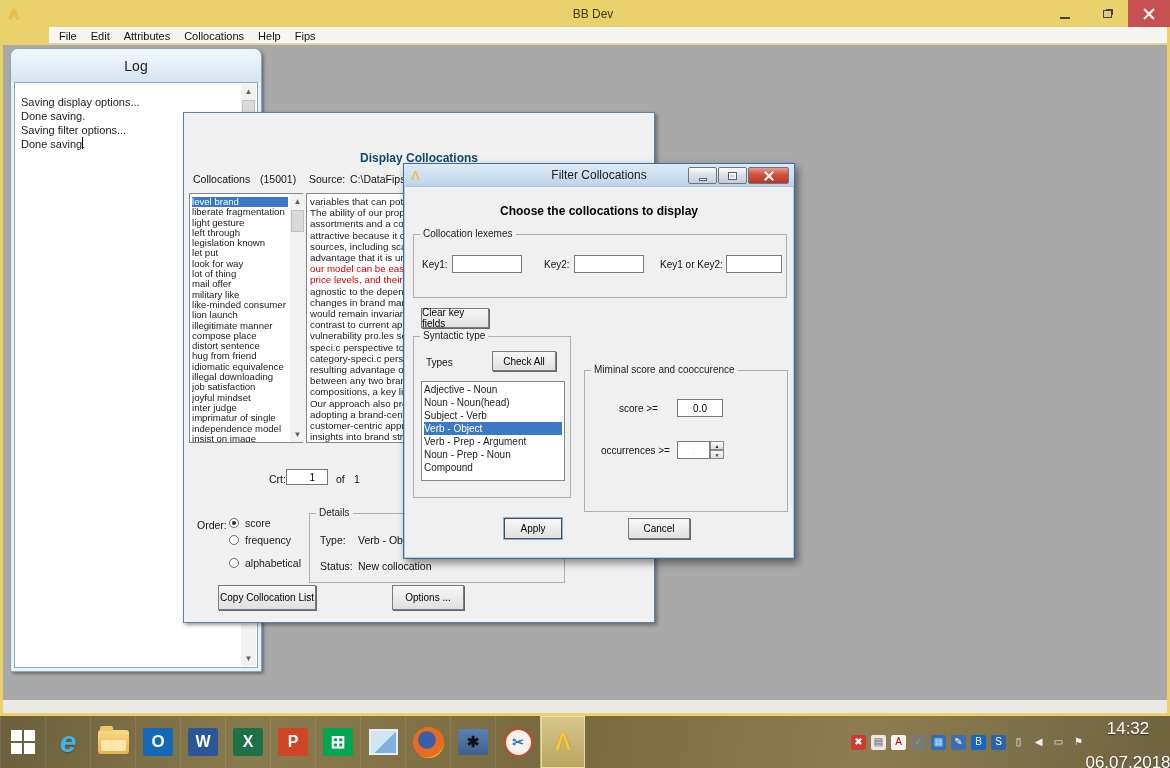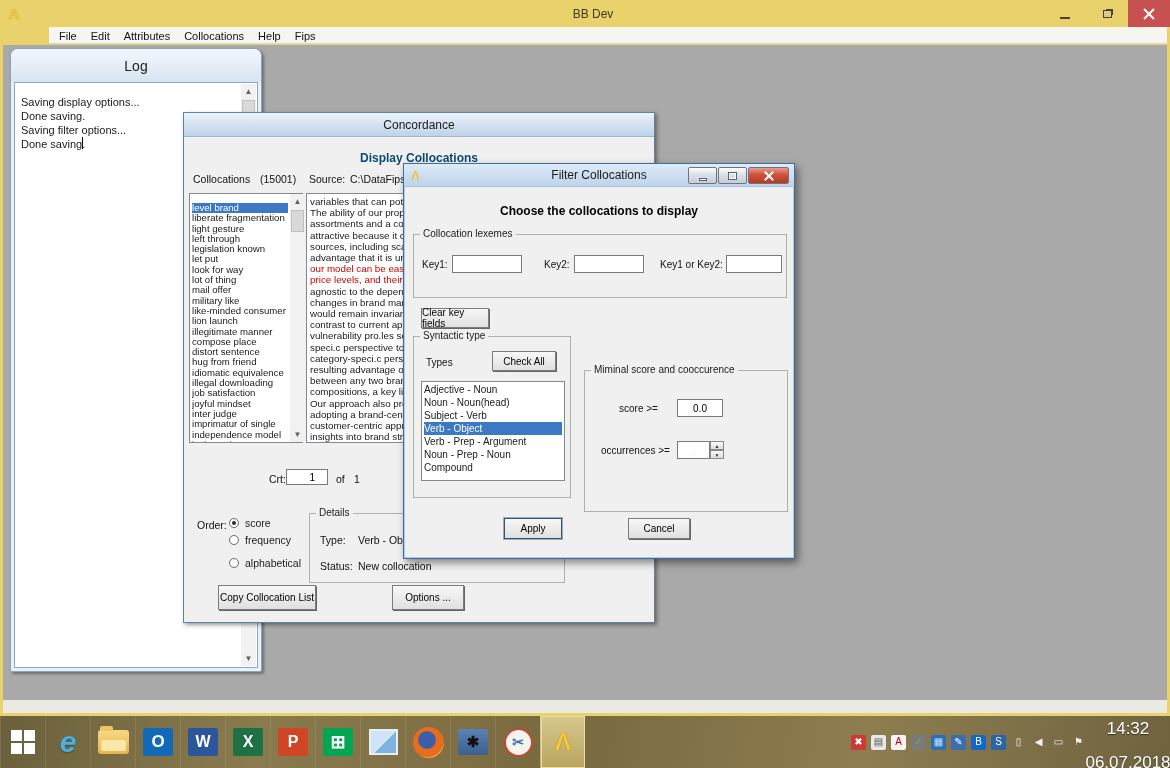--- a/index.html
+++ b/index.html
@@ -49,21 +49,21 @@
   
   .child-win { position:absolute; background:#f0f0f0; border:1px solid #64819c; box-shadow:2px 2px 4px rgba(0,0,0,.4); }
   .win-titlebar { height:24px; background:linear-gradient(#ebf3fb,#bed3e8); border-bottom:1px solid #9ab6d0;
                   position:relative; display:flex; align-items:center; justify-content:center; font-size:12px; }
 
   
   .conc-window { left:180px; top:67px; width:472px; height:511px; }
   .conc-heading { position:absolute; left:0; right:0; top:38px; text-align:center; font-weight:bold; font-size:12px; color:#0c4a6e; }
   .lbl { position:absolute; font-size:10.5px; color:#111; }
   .listbox { position:absolute; background:#fff; border:1px solid #828790; overflow:hidden; }
-  .colloc-list { left:5px; top:80px; width:114px; height:250px; padding:9px 14px 1px 2px; }
+  .colloc-list { left:5px; top:80px; width:114px; height:250px; padding:3px 14px 1px 2px; }
   .colloc-list .item, .syn-list .item { white-space:nowrap; overflow:hidden; }
   .colloc-list .item { font-size:9.6px; line-height:10.3px; }
   .item.sel { background:#3c78c3; color:#fff; }
   .src-box { left:122px; top:80px; width:345px; height:250px; padding:2px 3px; }
   .src-line { font-size:9.8px; line-height:11.2px; white-space:nowrap; }
   .src-line.red { color:#cf0000; }
   .field { position:absolute; background:#fff; border:1px solid #7a7a7a; font-size:10px;
            font-family:"Liberation Sans",sans-serif; padding:0 15px; }
   .crt-field { left:102px; top:356px; width:42px; height:16px; text-align:right; padding-right:12px; }
   .radio-row { position:absolute; left:45px; height:14px; }
@@ -204,23 +204,20 @@
         <span class="log-caret"></span>
         <div class="vscroll">
           <div class="sa up">▲</div>
           <div class="sthumb" style="top:16px;height:26px;"></div>
           <div class="sa down">▼</div>
         </div>
       </div>
     </div>
 
     <div class="child-win conc-window">
-      <div class="win-titlebar">
-        <span>Concordance</span>
-      </div>
       <div class="conc-heading">Display Collocations</div>
 
       <span class="lbl" style="left:9px; top:60px;">Collocations</span>
       <span class="lbl" style="left:76px; top:60px;">(15001)</span>
       <span class="lbl" style="left:125px; top:60px;">Source:</span>
       <span class="lbl" style="left:166px; top:60px;">C:\DataFipsCo\</span>
 
       <div class="listbox colloc-list">
 
       <div class="item sel">level brand</div>

